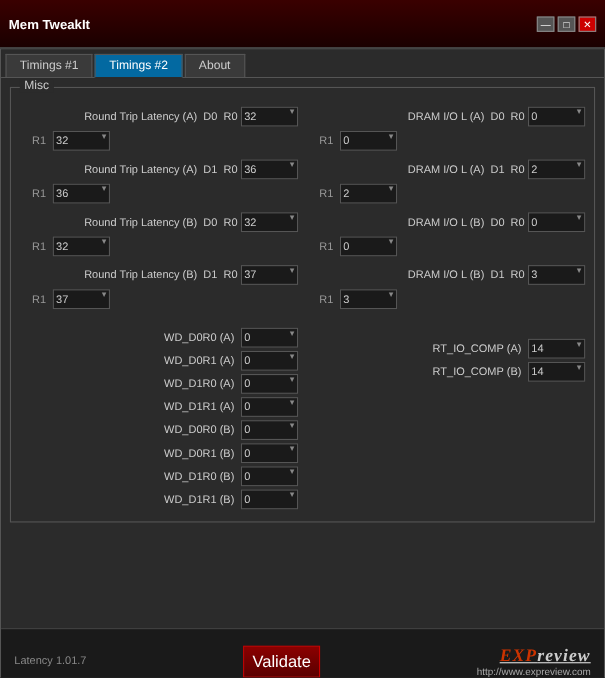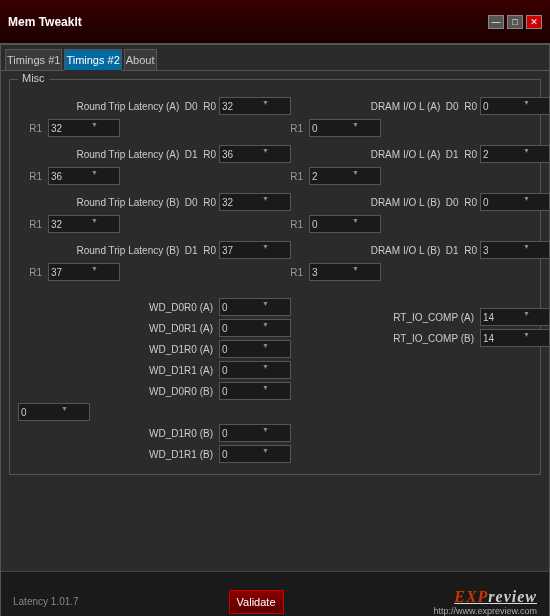--- a/index.html
+++ b/index.html
@@ -50,21 +50,21 @@
       display: flex;
       flex-direction: column;
     }
     .tab-bar {
       display: flex;
       padding: 4px 4px 0;
       background: #2b2b2b;
       border-bottom: 1px solid #555;
     }
     .tab {
-      padding: 4px 1px;
+      padding: 4px 12px;
       background: #3a3a3a;
       border: 1px solid #555;
       border-bottom: none;
       color: #ccc;
       cursor: pointer;
       font-size: 11px;
       margin-right: 2px;
     }
     .tab.active {
       background: #0369a1;
@@ -112,21 +112,21 @@
     }
     .row-label {
       flex: 1;
       text-align: right;
       padding-right: 3px;
       color: #ccc;
       font-size: 10px;
       white-space: nowrap;
     }
     select.dd {
-      width: 72px;
+      width: 52px;
       height: 18px;
       background: #1a1a1a;
       color: #ccc;
       border: 1px solid #555;
       font-size: 10px;
       padding: 0 2px;
       appearance: none;
       -webkit-appearance: none;
       cursor: pointer;
     }
@@ -175,21 +175,21 @@
     .version-text {
       color: #888;
       font-size: 10px;
     }
     .validate-btn {
       background: linear-gradient(to bottom, #8b0000, #5a0000);
       color: #fff;
       border: 1px solid #cc0000;
       padding: 5px 7px;
       cursor: pointer;
-      font-size: 11px;
+      font-size: 15px;
     }
     .watermark {
       color: #888;
       font-size: 10px;
       text-align: right;
     }
     .watermark-logo {
       color: #ccc;
       font-size: 16px;
       font-weight: bold;
@@ -428,20 +428,21 @@
           </div>
           <div class="wd-row">
             <span class="wd-label">WD_D0R0 (B)</span>
             <div class="dd-wrapper">
               <select class="dd">
                 <option>0</option><option>1</option>
               </select>
             </div>
           </div>
           <div class="wd-row">
+            <span class="wd-label">WD_D0R1 (B)</span>
             <div class="dd-wrapper">
               <select class="dd">
                 <option>0</option><option>1</option>
               </select>
             </div>
           </div>
           <div class="wd-row">
             <span class="wd-label">WD_D1R0 (B)</span>
             <div class="dd-wrapper">
               <select class="dd">

